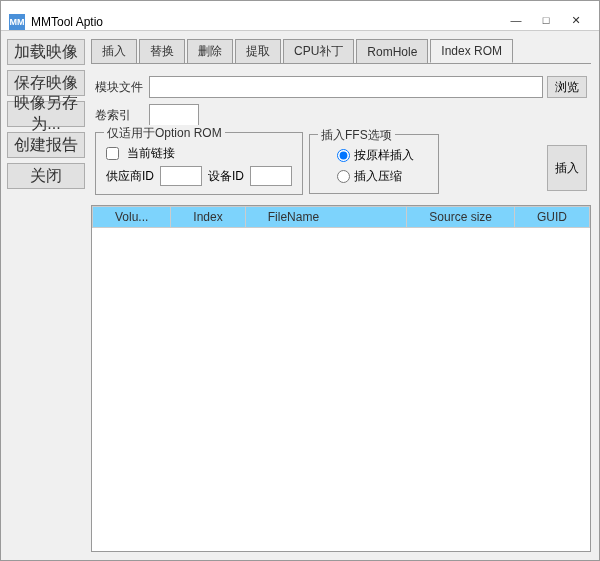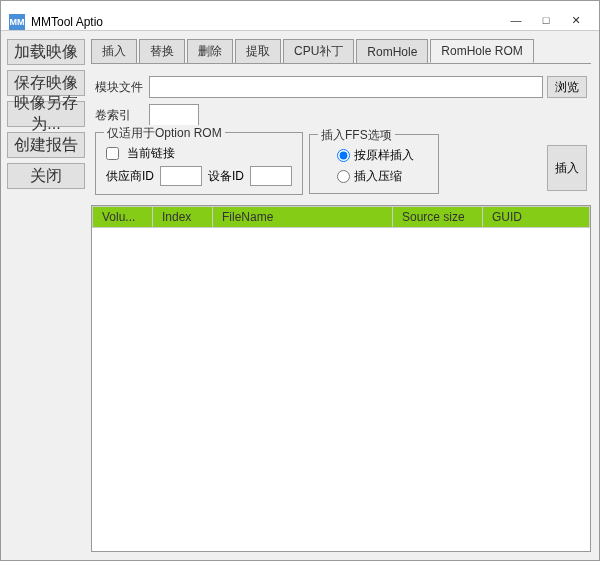--- a/index.html
+++ b/index.html
@@ -248,23 +248,23 @@
       margin-top: 4px;
       border: 1px solid #999;
       background: white;
       overflow: auto;
     }
     .table {
       width: 100%;
       border-collapse: collapse;
     }
     .table th {
-      background: #84cc16;
+      background: #7dd3fc;
       border: 1px solid #ccc;
-      padding: 3px 9px;
+      padding: 3px 22px;
       font-size: 12px;
       font-weight: normal;
       text-align: left;
       color: #333;
       white-space: nowrap;
     }
     .option-groups-wrapper {
       display: flex;
       align-items: center;
       gap: 6px;
@@ -301,21 +301,21 @@
 
     <div class="main-area">
 
       <div class="tabs">
         <div class="tab">插入</div>
         <div class="tab">替换</div>
         <div class="tab">删除</div>
         <div class="tab">提取</div>
         <div class="tab">CPU补丁</div>
         <div class="tab">RomHole</div>
-        <div class="tab active">RomHole ROM</div>
+        <div class="tab active">Index ROM</div>
       </div>
 
       <div class="form-area">
 
         <div class="form-row">
           <span class="form-label">模块文件</span>
           <input class="form-input" type="text" value="" style="">
           <button class="browse-btn">浏览</button>
         </div>
 

